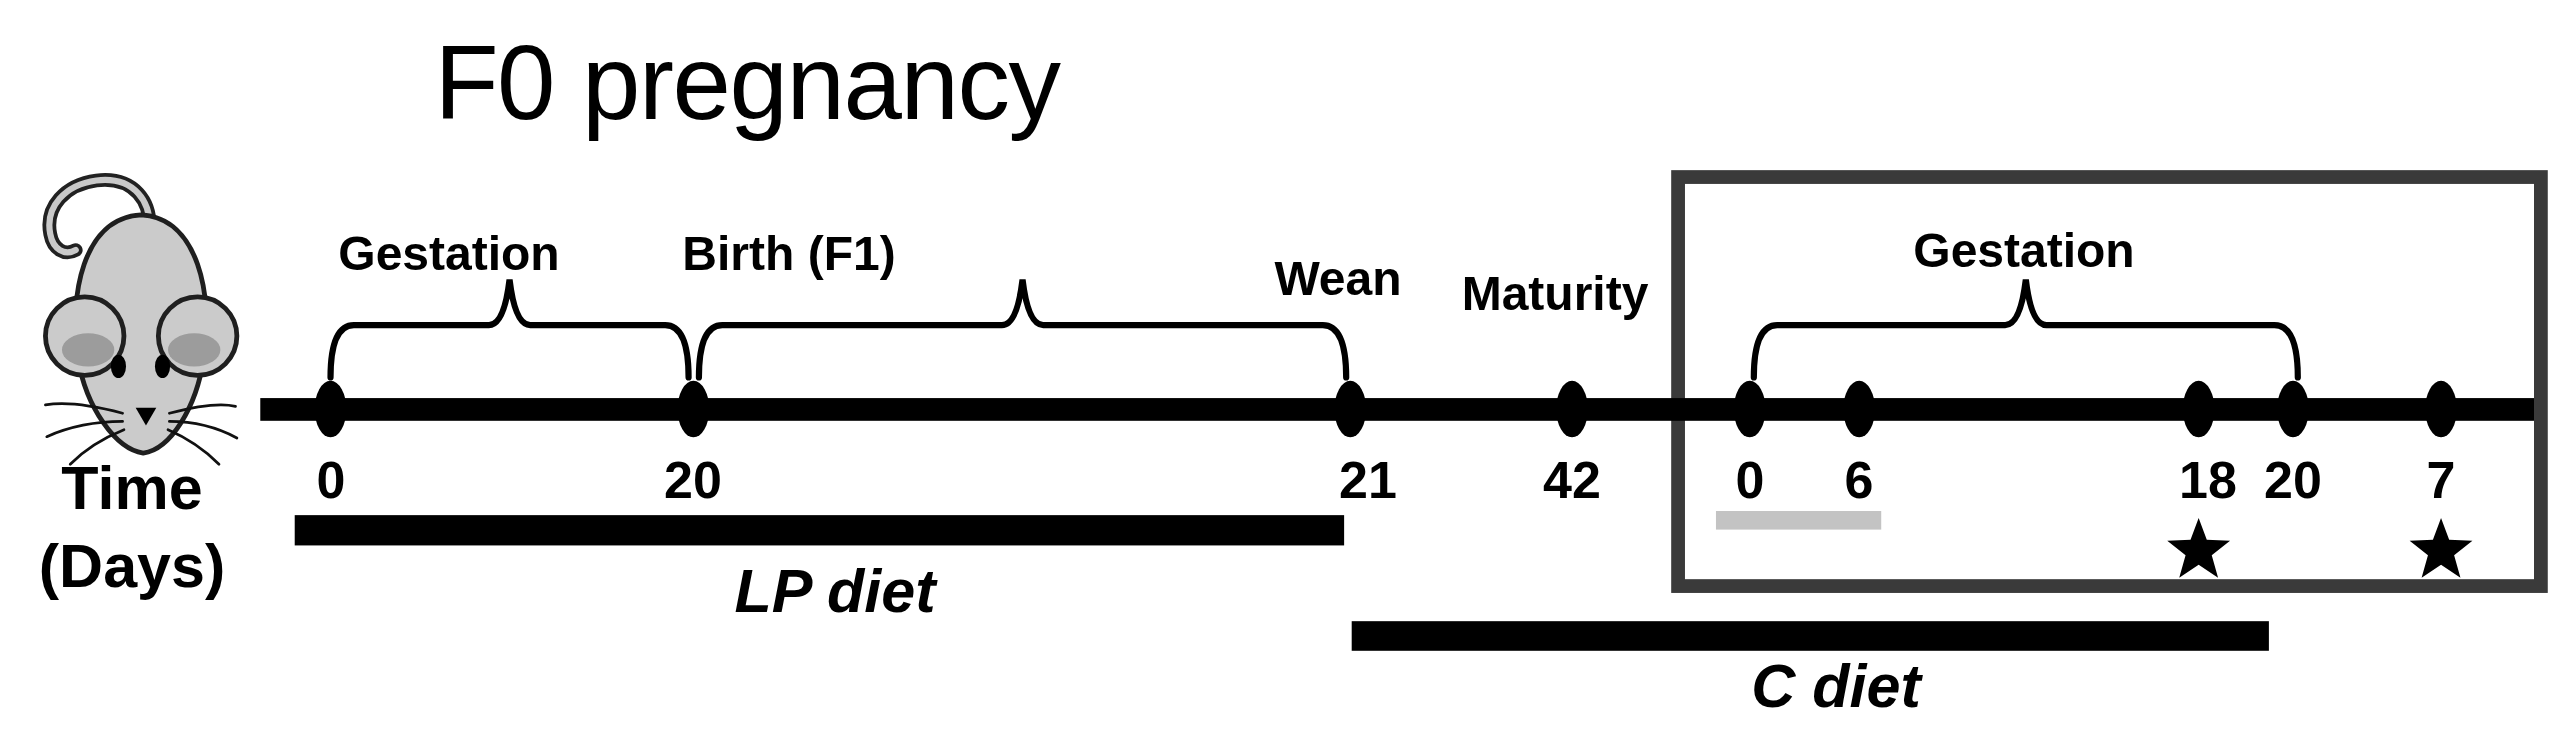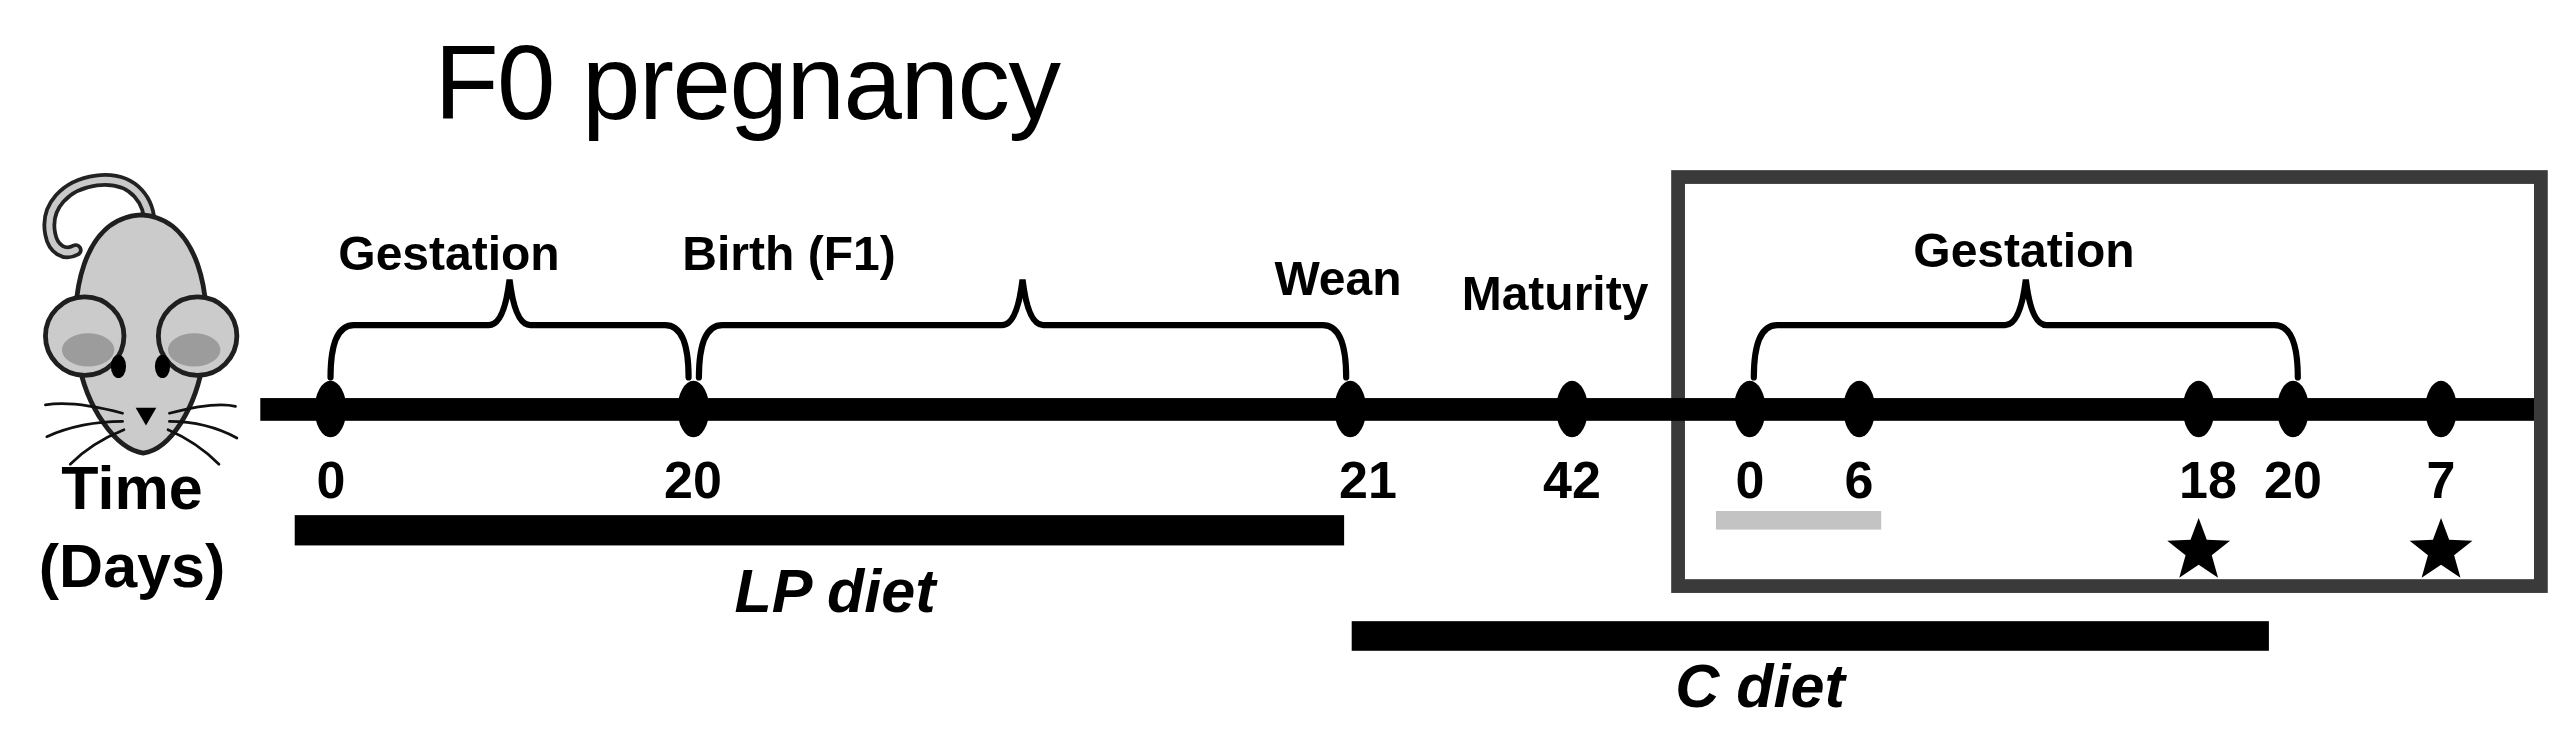--- a/index.html
+++ b/index.html
@@ -129,21 +129,21 @@
   <div class="txt tick" style="left:693px; top:453px;">20</div>
   <div class="txt tick" style="left:1350px; top:453px;margin-left:18px;">21</div>
   <div class="txt tick" style="left:1572px; top:453px;">42</div>
   <div class="txt tick" style="left:1750px; top:453px;">0</div>
   <div class="txt tick" style="left:1859px; top:453px;">6</div>
   <div class="txt tick" style="left:2199px; top:453px;margin-left:9px;">18</div>
   <div class="txt tick" style="left:2293px; top:453px;">20</div>
   <div class="txt tick" style="left:2441px; top:453px;">7</div>
 
   <div class="txt diet" style="left:835px; top:559px;">LP diet</div>
-  <div class="txt diet" style="left:1760px; top:654px;text-align:right;">C diet</div>
+  <div class="txt diet" style="left:1836px; top:654px;text-align:right;">C diet</div>
 
   <div>
     <div class="txt axis" style="left:132px; top:456px;">Time</div>
     <div class="txt axis" style="left:132px; top:534px;">(Days)</div>
   </div>
 
 </div>
 
 
 </body></html>

